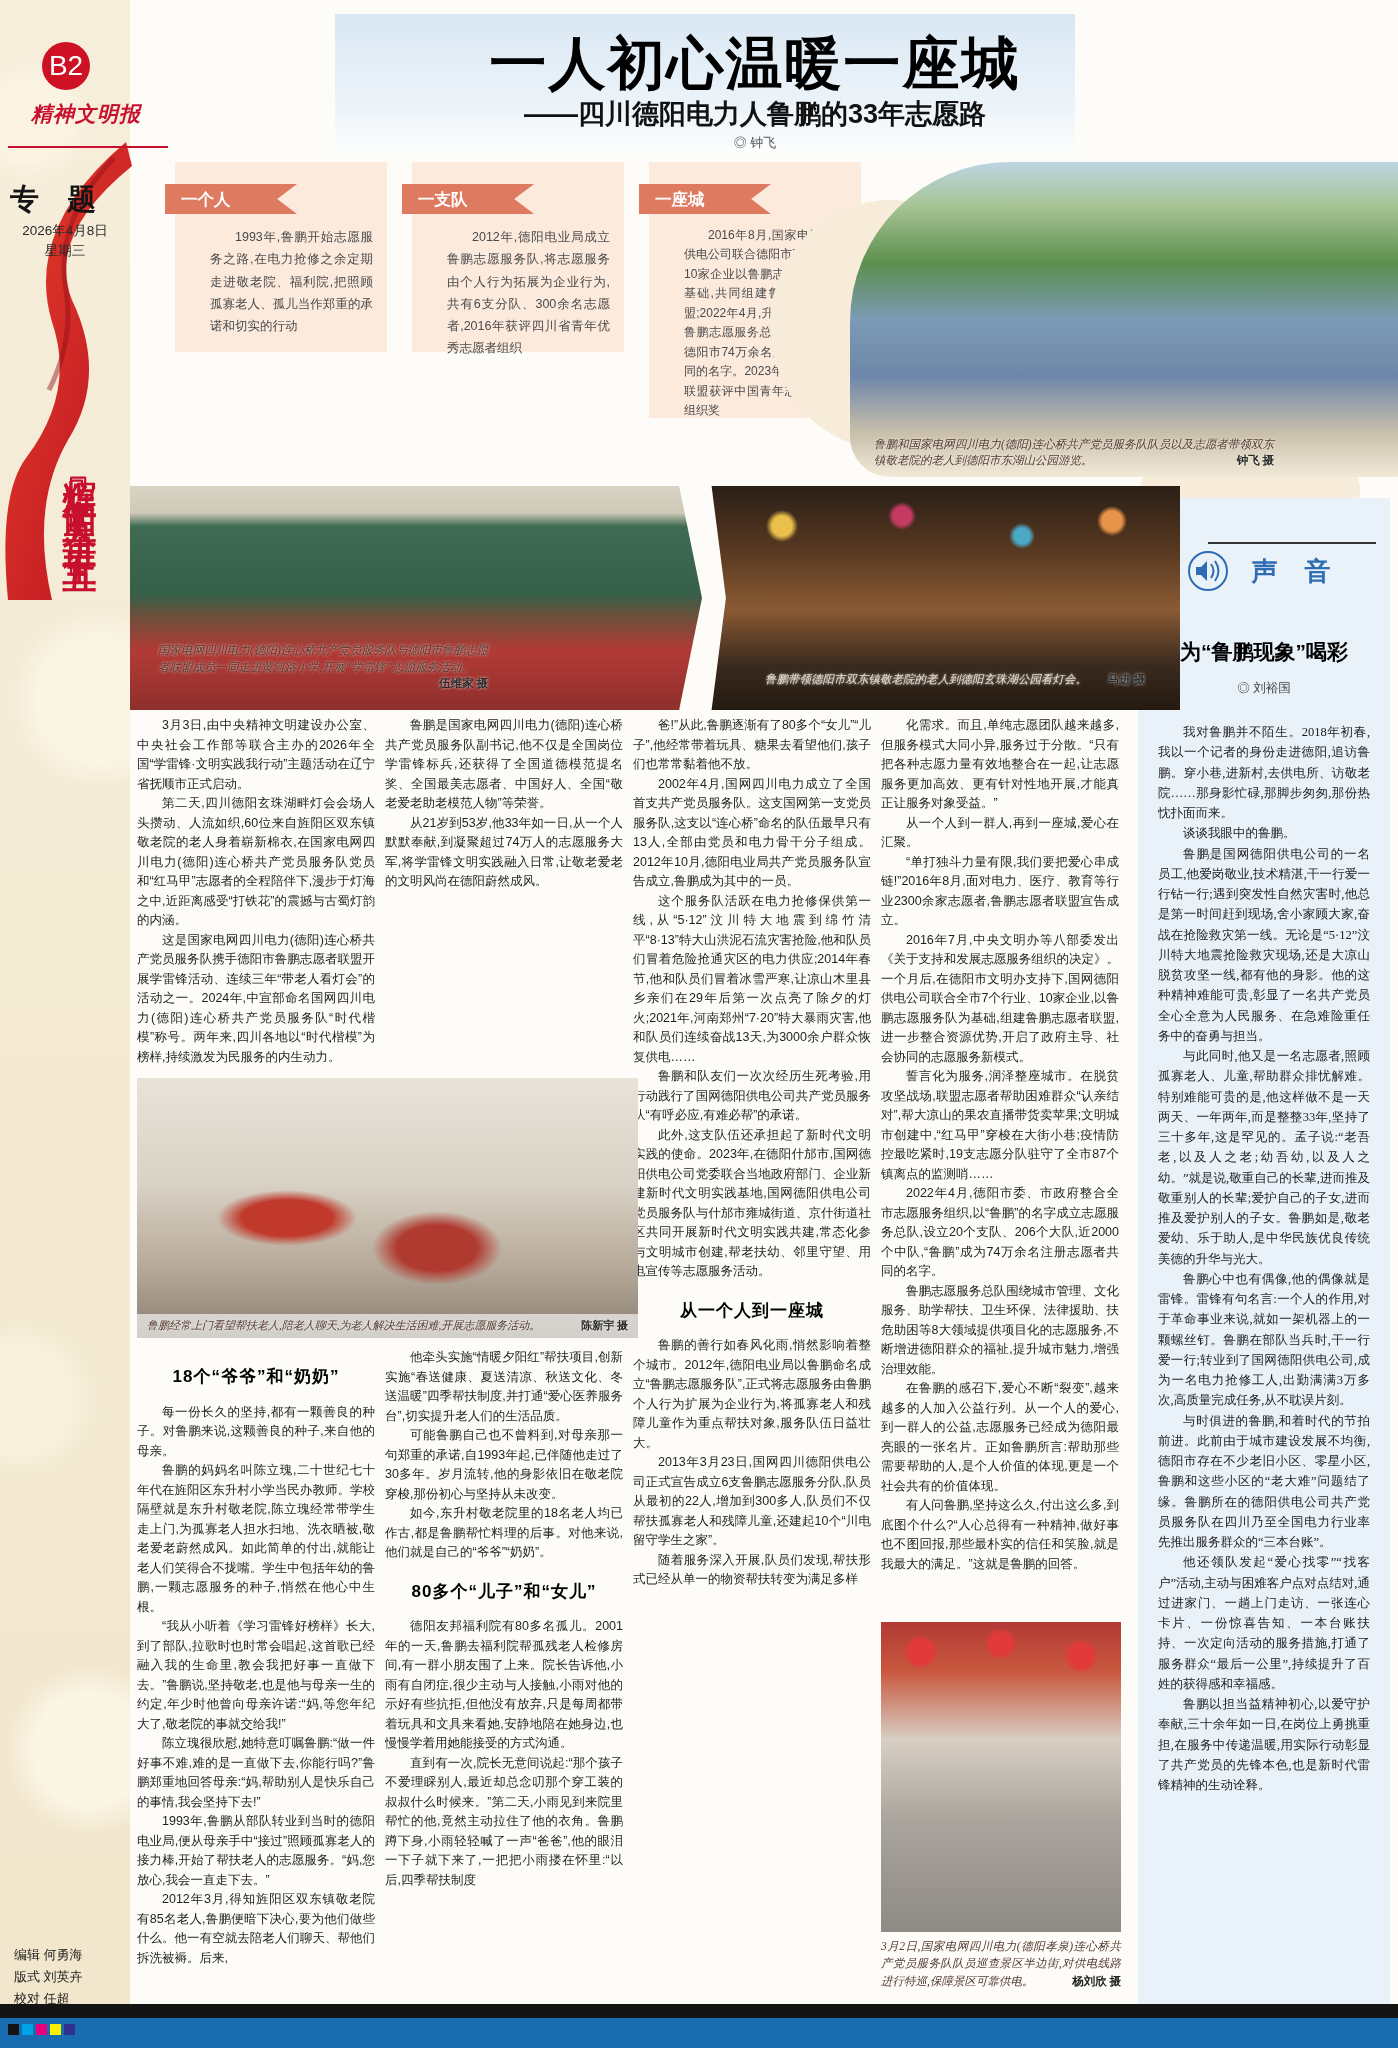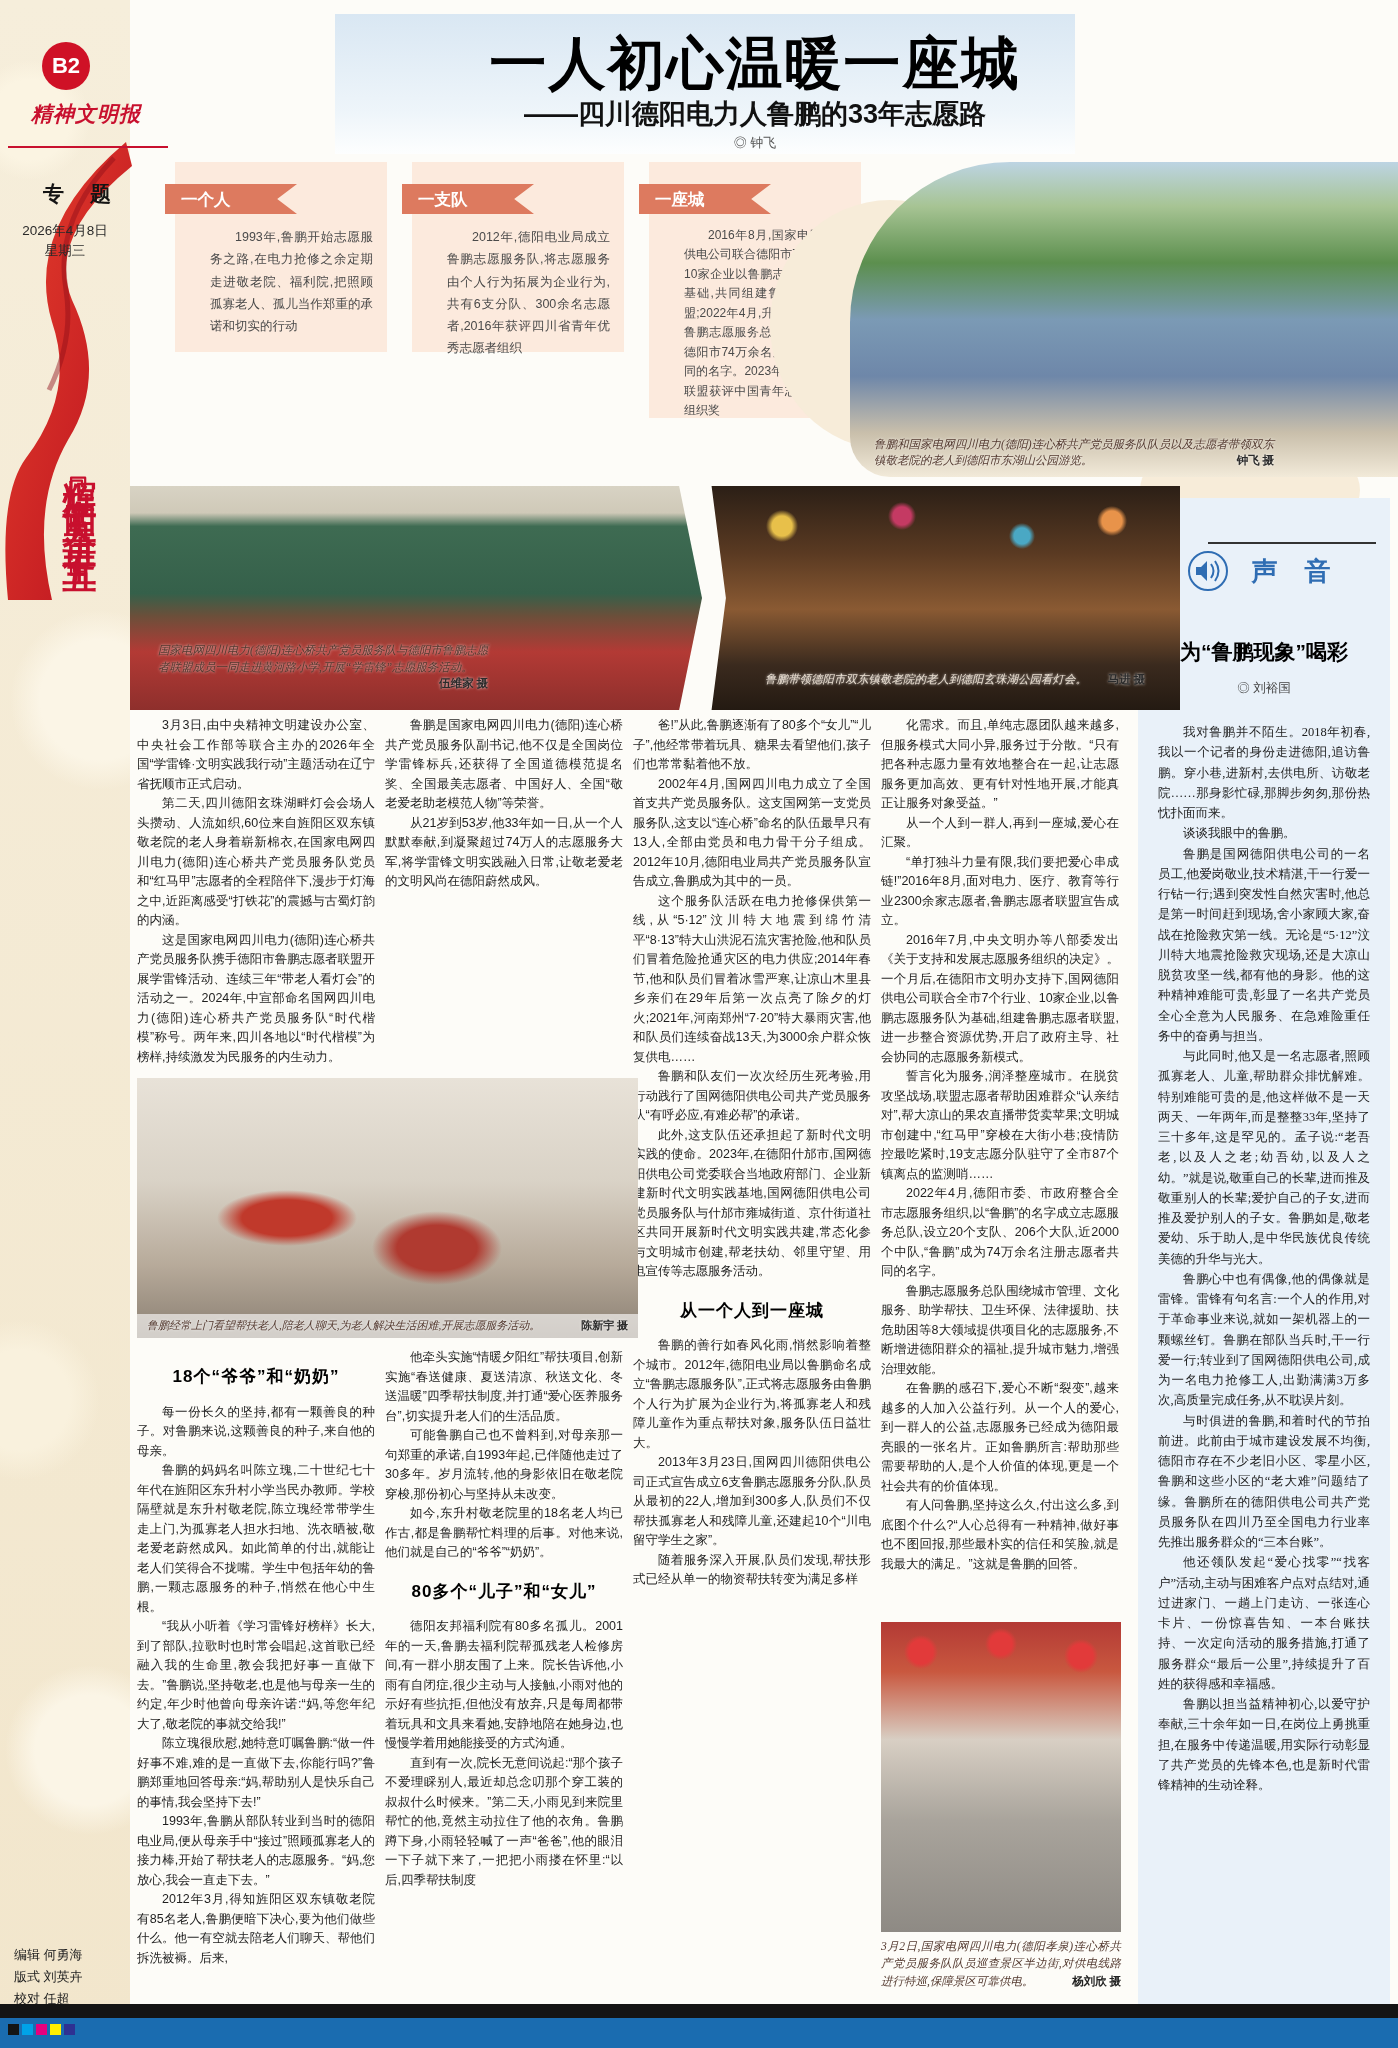--- a/index.html
+++ b/index.html
@@ -9,26 +9,26 @@
 
   
   #sidebar { position:absolute; left:0; top:0; width:130px; height:2048px;
     background:
       radial-gradient(circle at 30px 120px, #fbf4e2 0 40px, transparent 60px),
       radial-gradient(circle at 100px 700px, #fbf5e6 0 60px, transparent 90px),
       radial-gradient(circle at 20px 1400px, #f9f1dd 0 50px, transparent 80px),
       radial-gradient(circle at 90px 1750px, #fbf5e6 0 55px, transparent 85px),
       linear-gradient(180deg,#f6eedb,#f2e6cc); }
   .b2-badge { position:absolute; left:42px; top:42px; width:48px; height:48px; border-radius:50%;
-    background:#cf1126; color:#fff; font-weight:bold; font-size:22px; display:flex; align-items:center; justify-content:center; }
+    background:#cf1126; color:#fff; font-weight:normal; font-size:28px; display:flex; align-items:center; justify-content:center; }
   .masthead { position:absolute; left:12px; top:100px; width:148px; text-align:center;
     font-family:"Liberation Serif",serif; font-style:italic; font-weight:bold; font-size:21px; color:#c8102e; letter-spacing:1px; white-space:nowrap; }
   .mast-rule { position:absolute; left:8px; top:146px; width:160px; height:2px; background:#c8102e; z-index:3; }
-  .section-label { position:absolute; left:0; top:180px; width:154px; text-align:center;
-    font-size:21px; font-weight:900; letter-spacing:10px; text-indent:10px; color:#141414; z-index:2; }
+  .section-label { position:absolute; left:0; top:180px; width:154px; text-align:left;
+    font-size:29px; font-weight:900; letter-spacing:10px; text-indent:10px; color:#141414; z-index:2; }
   .date-line { position:absolute; left:0; top:222px; width:130px; text-align:center; font-size:13.5px; color:#2a2a2a; z-index:2; }
   .weekday-line { position:absolute; left:0; top:242px; width:130px; text-align:center; font-size:13.5px; color:#2a2a2a; z-index:2; }
   .ribbon-svg { position:absolute; left:-6px; top:140px; z-index:1; }
   .slogan { position:absolute; left:56px; top:452px; height:1100px; writing-mode:vertical-rl; text-orientation:upright;
     font-size:34px; font-weight:900; color:#c8102e; letter-spacing:7px; z-index:2; font-family:"Liberation Serif",serif; }
   .credits { position:absolute; left:14px; top:1944px; font-size:13px; color:#222; line-height:22px; }
 
   
   .head-panel { position:absolute; left:335px; top:14px; width:740px; height:140px;
     background:linear-gradient(180deg,#d9e7f3 0%,#eef5fa 70%,#fdfefe 100%); }

